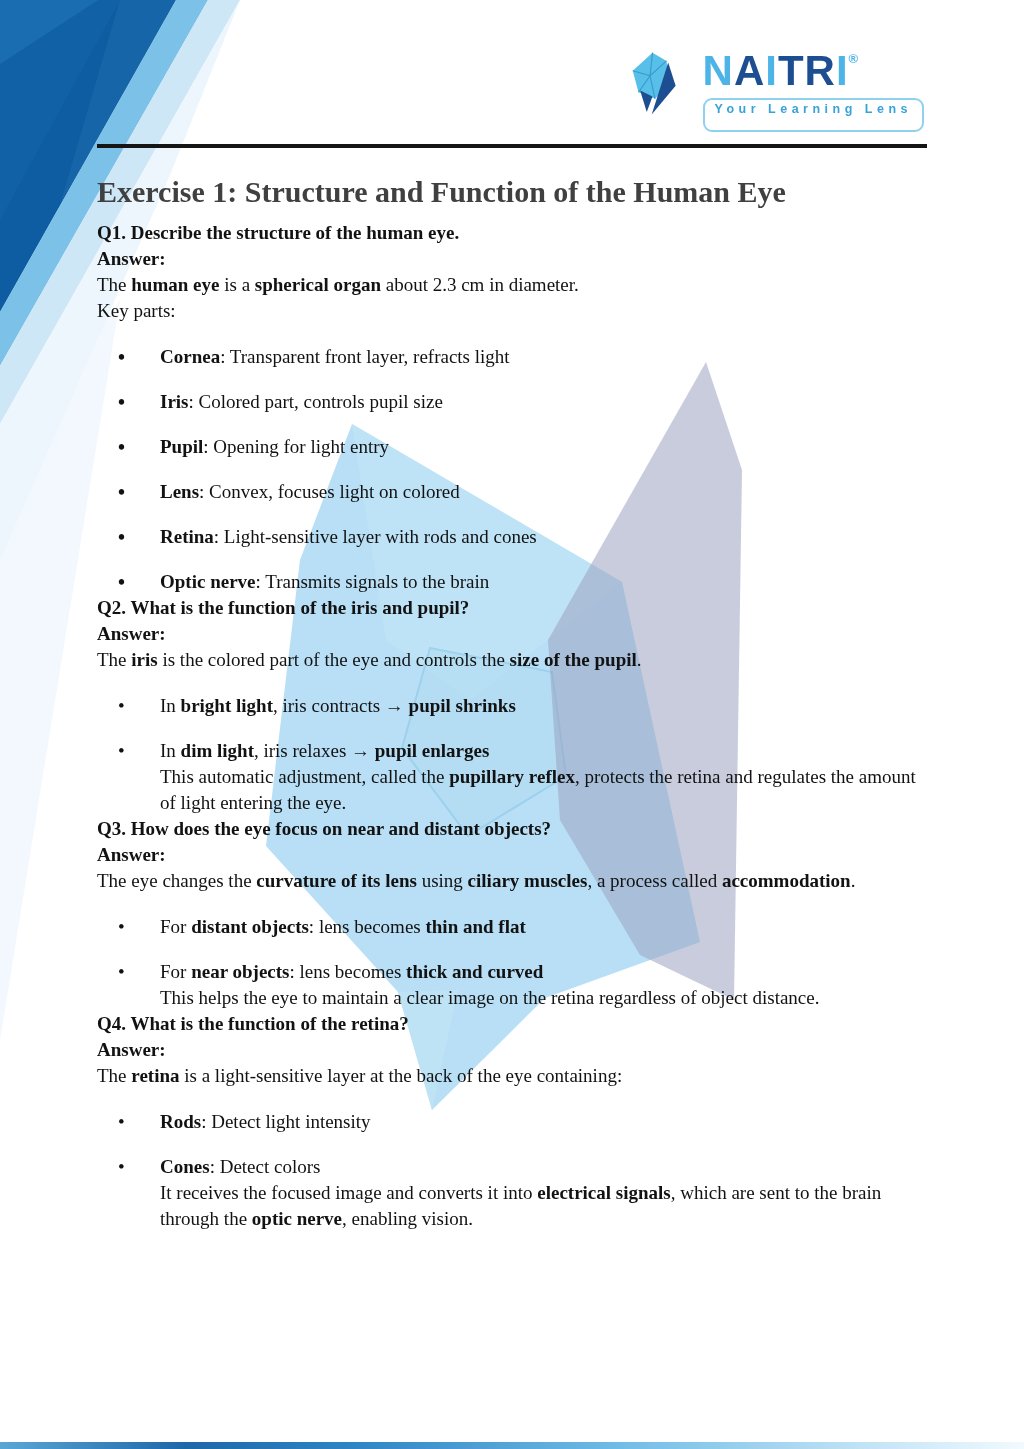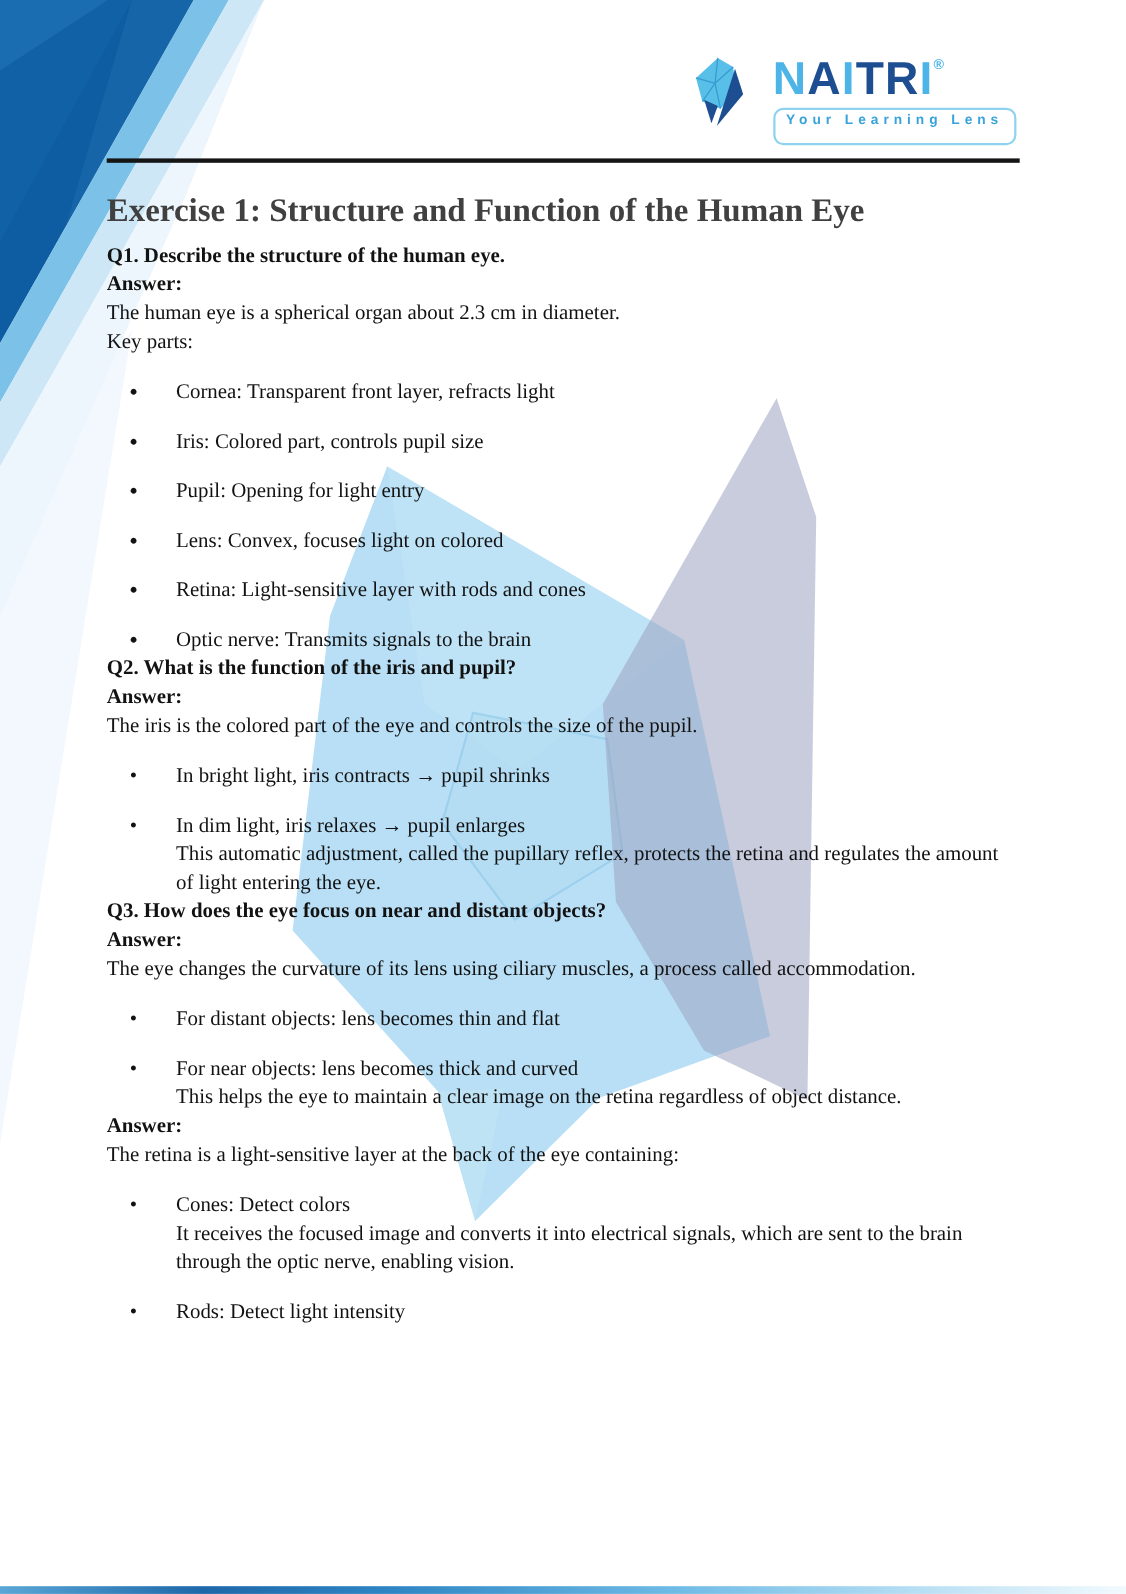--- a/index.html
+++ b/index.html
@@ -18,21 +18,21 @@
   .lt-dark{color:#1d4e91;}
   .brand sup{font-size:13px;color:#4cb4e7;vertical-align:22px;letter-spacing:0;}
   .tagline{margin-top:6px;border:2px solid #8ed2f0;border-radius:9px;padding:2px 10px 14px;
            font-family:"Liberation Sans",sans-serif;font-size:12.5px;letter-spacing:4.5px;
            color:#38a3da;font-weight:bold;white-space:nowrap;}
   .rule{margin:12px 97px 0 97px;border:none;border-top:4px solid #151515;height:0;}
   
   h1{margin:26px 97px 10px 97px;font-size:30px;line-height:36px;font-weight:bold;color:#404040;}
   .qa{margin:0 99px 0 97px;font-size:19px;line-height:26px;}
   .q-block{}
-  .b{font-weight:normal;}
+  .b{font-weight:bold;}
   .q-head,.q-ans{font-weight:bold;}
   ul.blist{list-style:none;margin:20px 0 0 0;padding:0;}
   ul.blist li{position:relative;padding-left:63px;margin-top:19px;}
   ul.blist li::before{content:"\2022";position:absolute;left:21px;top:0;}
   ul.blist.big-dots li::before{font-weight:bold;font-size:1.05em;}
   .bottom-bar{position:absolute;left:0;bottom:0;width:1024px;height:7px;z-index:2;
       background:linear-gradient(90deg,#5aa7d6 0%,#1e67a9 18%,#2f86c4 35%,#6fbbe6 60%,#c3e4f6 85%,#f2fafe 100%);}
 </style>
 </head>
 <body>
@@ -106,24 +106,25 @@
         <div class="q-block">
           <div class="q-head">Q3. How does the eye focus on near and distant objects?</div>
           <div class="q-ans">Answer:</div>
           <div class="q-intro"><span>The eye changes the </span><span class="b">curvature of its lens</span><span> using </span><span class="b">ciliary muscles</span><span>, a process called </span><span class="b">accommodation</span><span>.</span></div>
           <ul class="blist">
             <li><span>For </span><span class="b">distant objects</span><span>: lens becomes </span><span class="b">thin and flat</span></li>
             <li><span>For </span><span class="b">near objects</span><span>: lens becomes </span><span class="b">thick and curved</span><br><span>This helps the eye to maintain a clear image on the retina regardless of object distance.</span></li>
           </ul>
         </div>
         <div class="q-block">
+          <div class="q-head">Q4. What is the function of the retina?</div>
           <div class="q-ans">Answer:</div>
           <div class="q-intro"><span>The </span><span class="b">retina</span><span> is a light-sensitive layer at the back of the eye containing:</span></div>
           <ul class="blist">
+            <li><span class="b">Rods</span><span>: Detect light intensity</span></li>
             <li><span class="b">Cones</span><span>: Detect colors</span><br><span>It receives the focused image and converts it into </span><span class="b">electrical signals</span><span>, which are sent to the brain through the </span><span class="b">optic nerve</span><span>, enabling vision.</span></li>
-            <li><span class="b">Rods</span><span>: Detect light intensity</span></li>
           </ul>
         </div>
       </div>
   </div>
 
   <div class="bottom-bar"></div>
 </div>
 
 </body></html>

